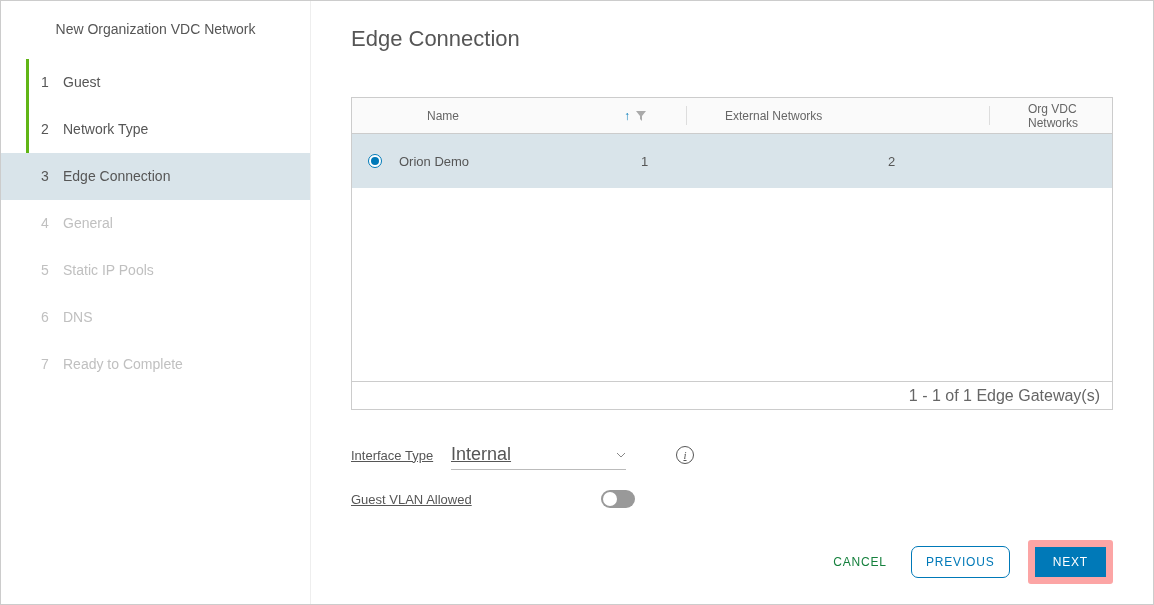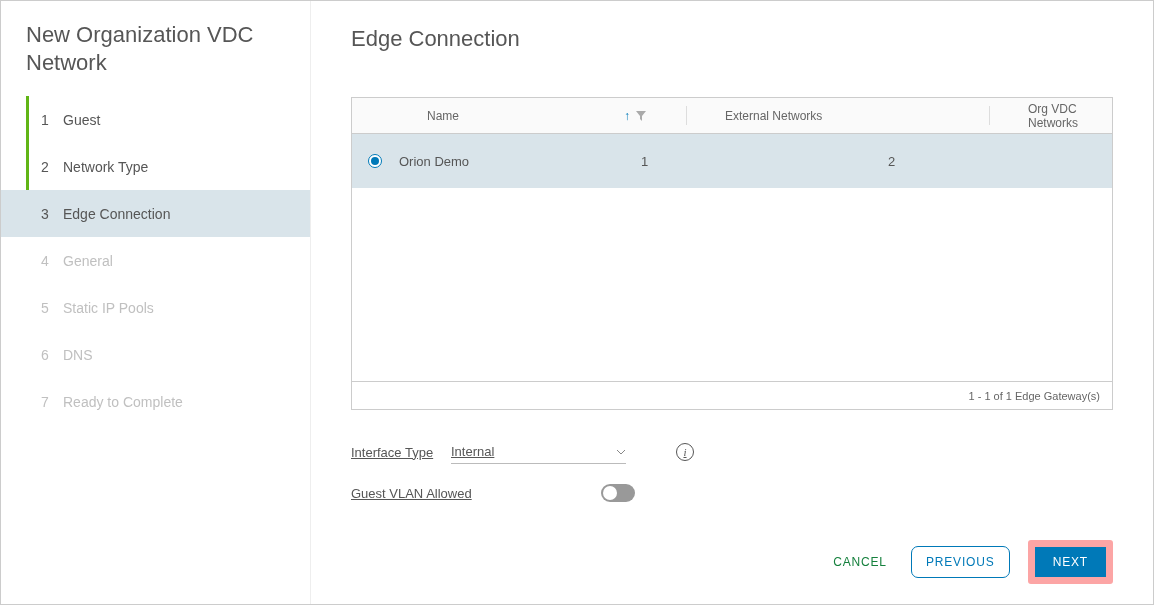--- a/index.html
+++ b/index.html
@@ -17,25 +17,26 @@
     display: flex;
     background: #fff;
   }
   
   .sidebar {
     width: 310px;
     border-right: 1px solid #eee;
     padding: 20px 0 20px 0;
   }
   .sidebar-title {
-    font-size: 22px;
+    font-size: 14px;
     font-weight: 300;
     color: #565656;
     padding: 0 25px 20px 25px;
     line-height: 1.25;
+    text-align: center;
   }
   .steps {
     margin-top: 0;
   }
   .step {
     display: flex;
     align-items: center;
     height: 47px;
     padding: 0 25px 0 40px;
     font-size: 14px;
@@ -111,21 +112,21 @@
   .dg-row.selected {
     background: #d9e4ea;
   }
   .dg-foot {
     border-top: 1px solid #ccc;
     height: 28px;
     display: flex;
     align-items: center;
     justify-content: flex-end;
     padding: 0 12px;
-    font-size: 11px;
+    font-size: 16px;
     color: #666;
     background: #fff;
   }
   .col-radio {
     width: 45px;
     display: flex;
     align-items: center;
     justify-content: center;
     flex-shrink:0;
   }
@@ -203,21 +204,21 @@
     font-size: 13px;
     color: #565656;
   }
   .select-wrap {
     width: 175px;
     border-bottom: 1px solid #bbb;
     padding: 4px 0;
     display: flex;
     align-items: center;
     justify-content: space-between;
-    font-size: 13px;
+    font-size: 18px;
     color: #565656;
     cursor: pointer;
   }
   .select-caret {
     color: #888;
   }
   .info-icon {
     margin-left: 50px;
     width: 18px; height: 18px;
     border: 1px solid #565656;

